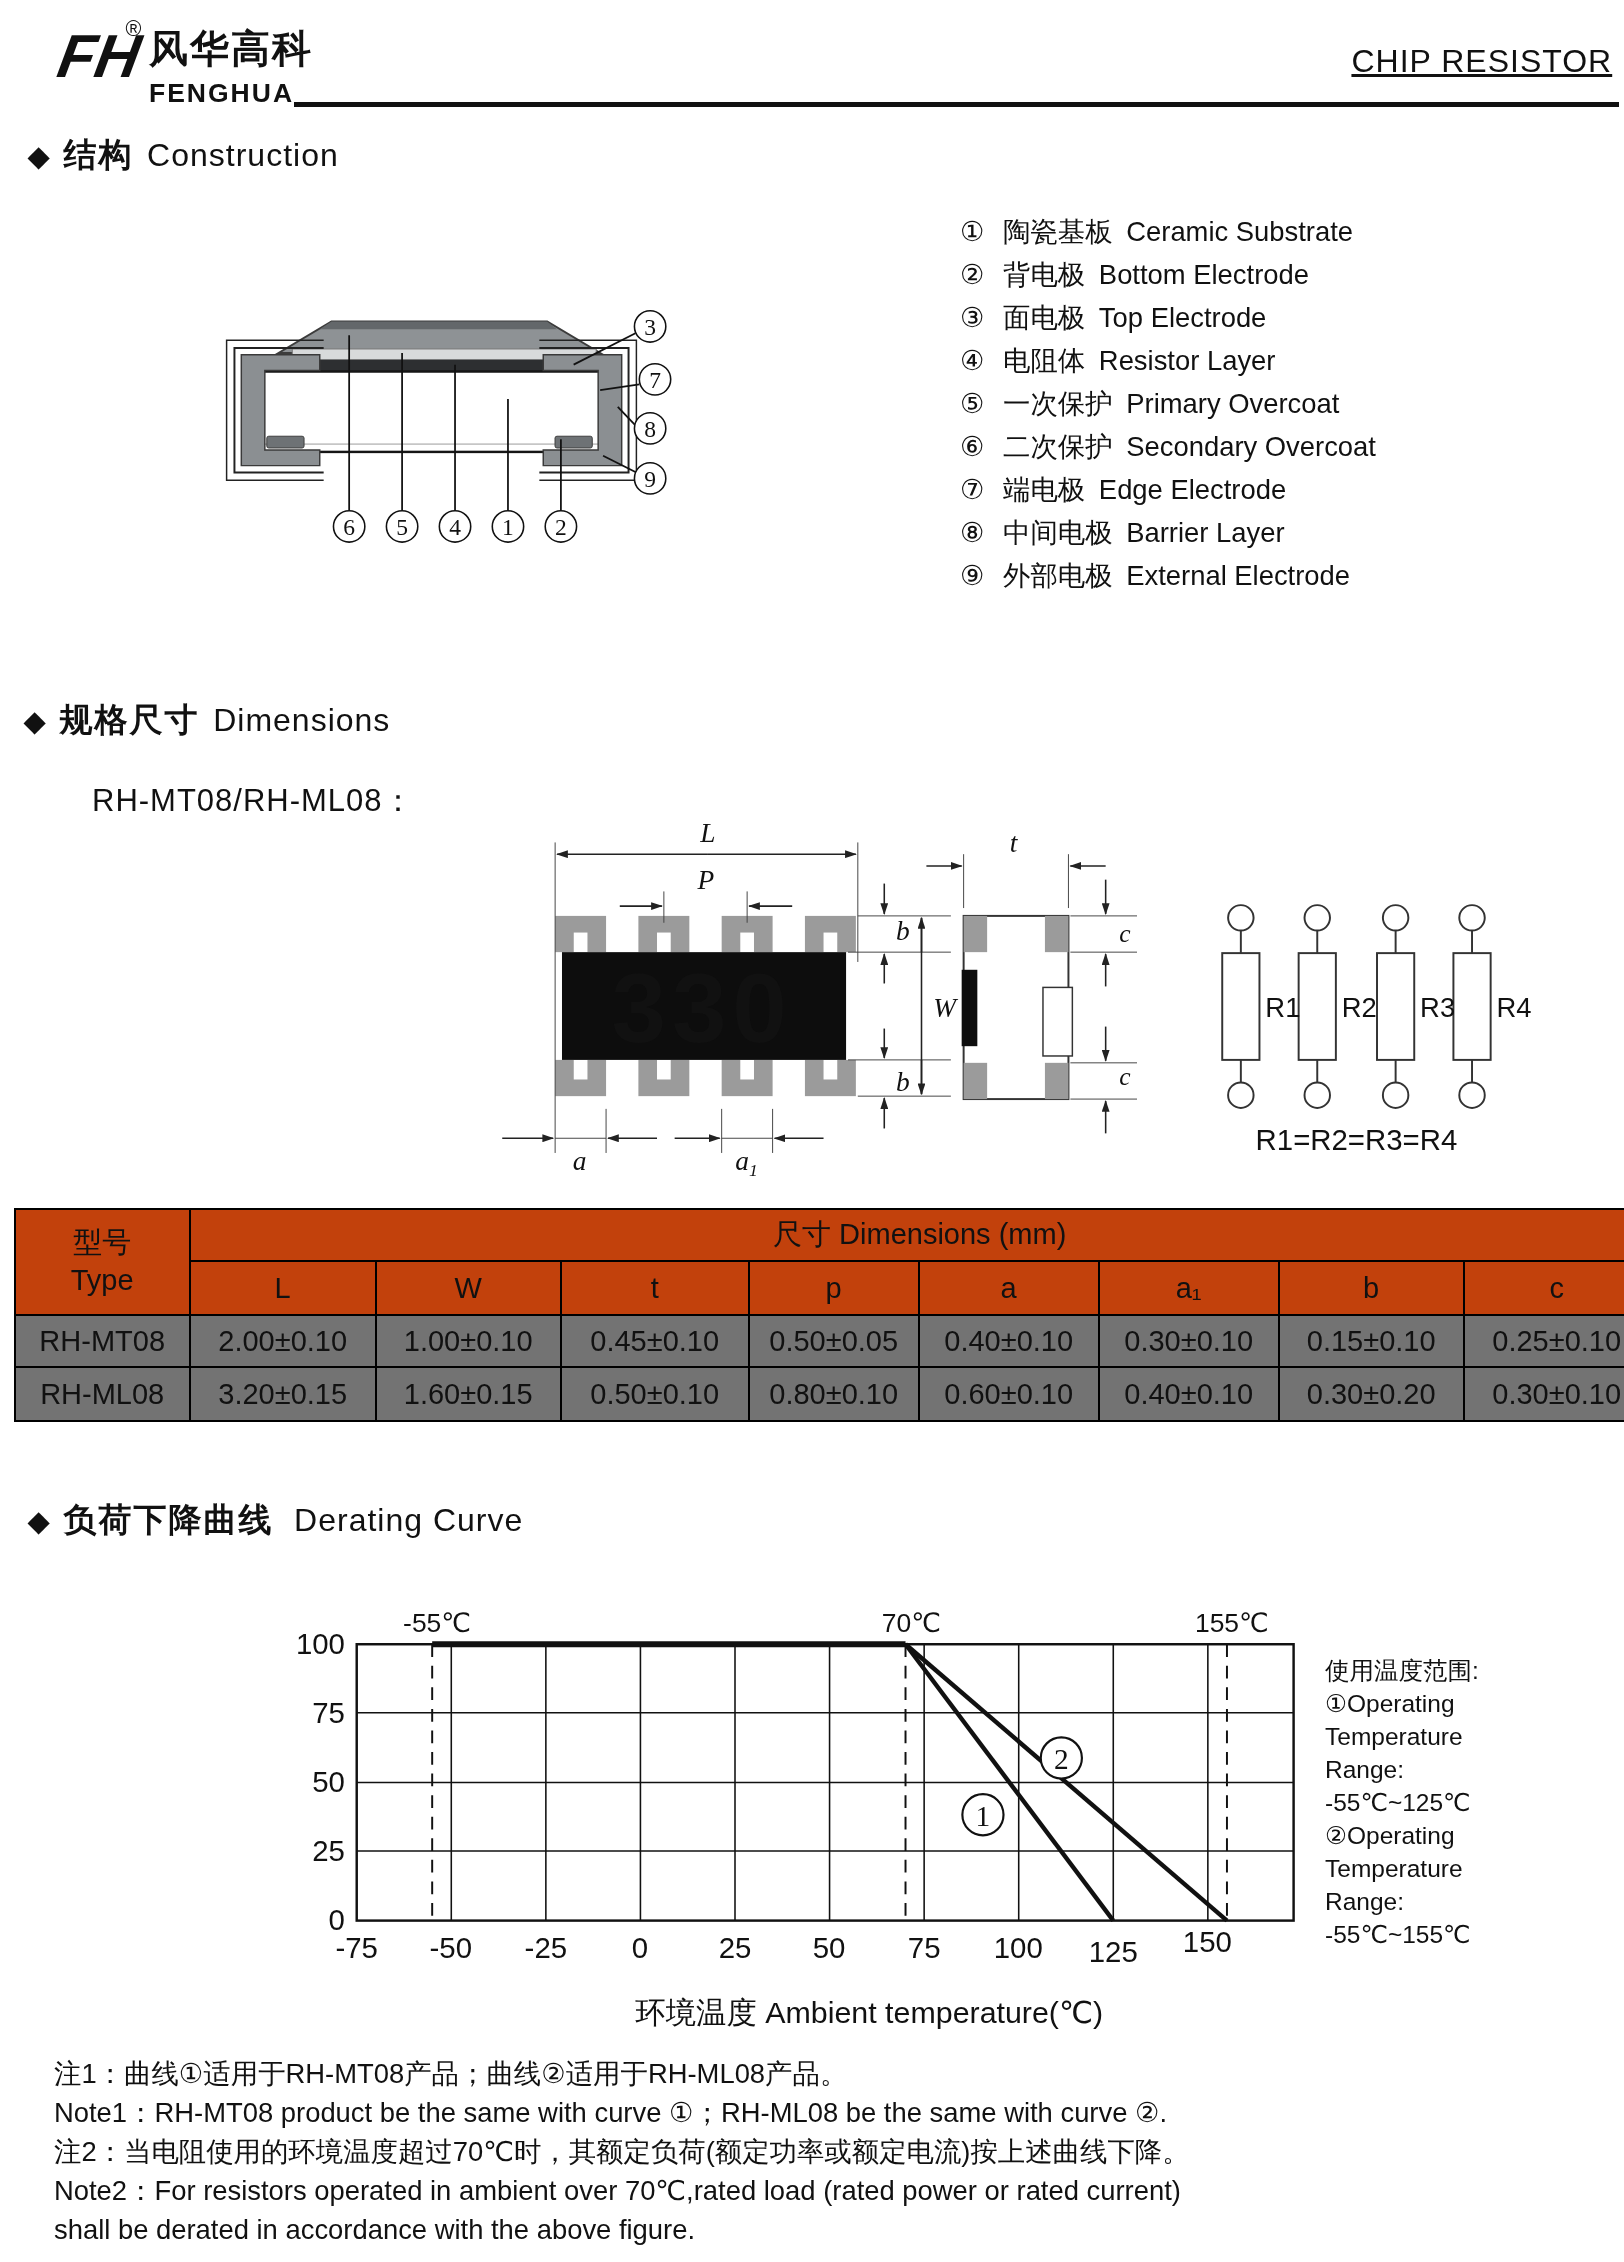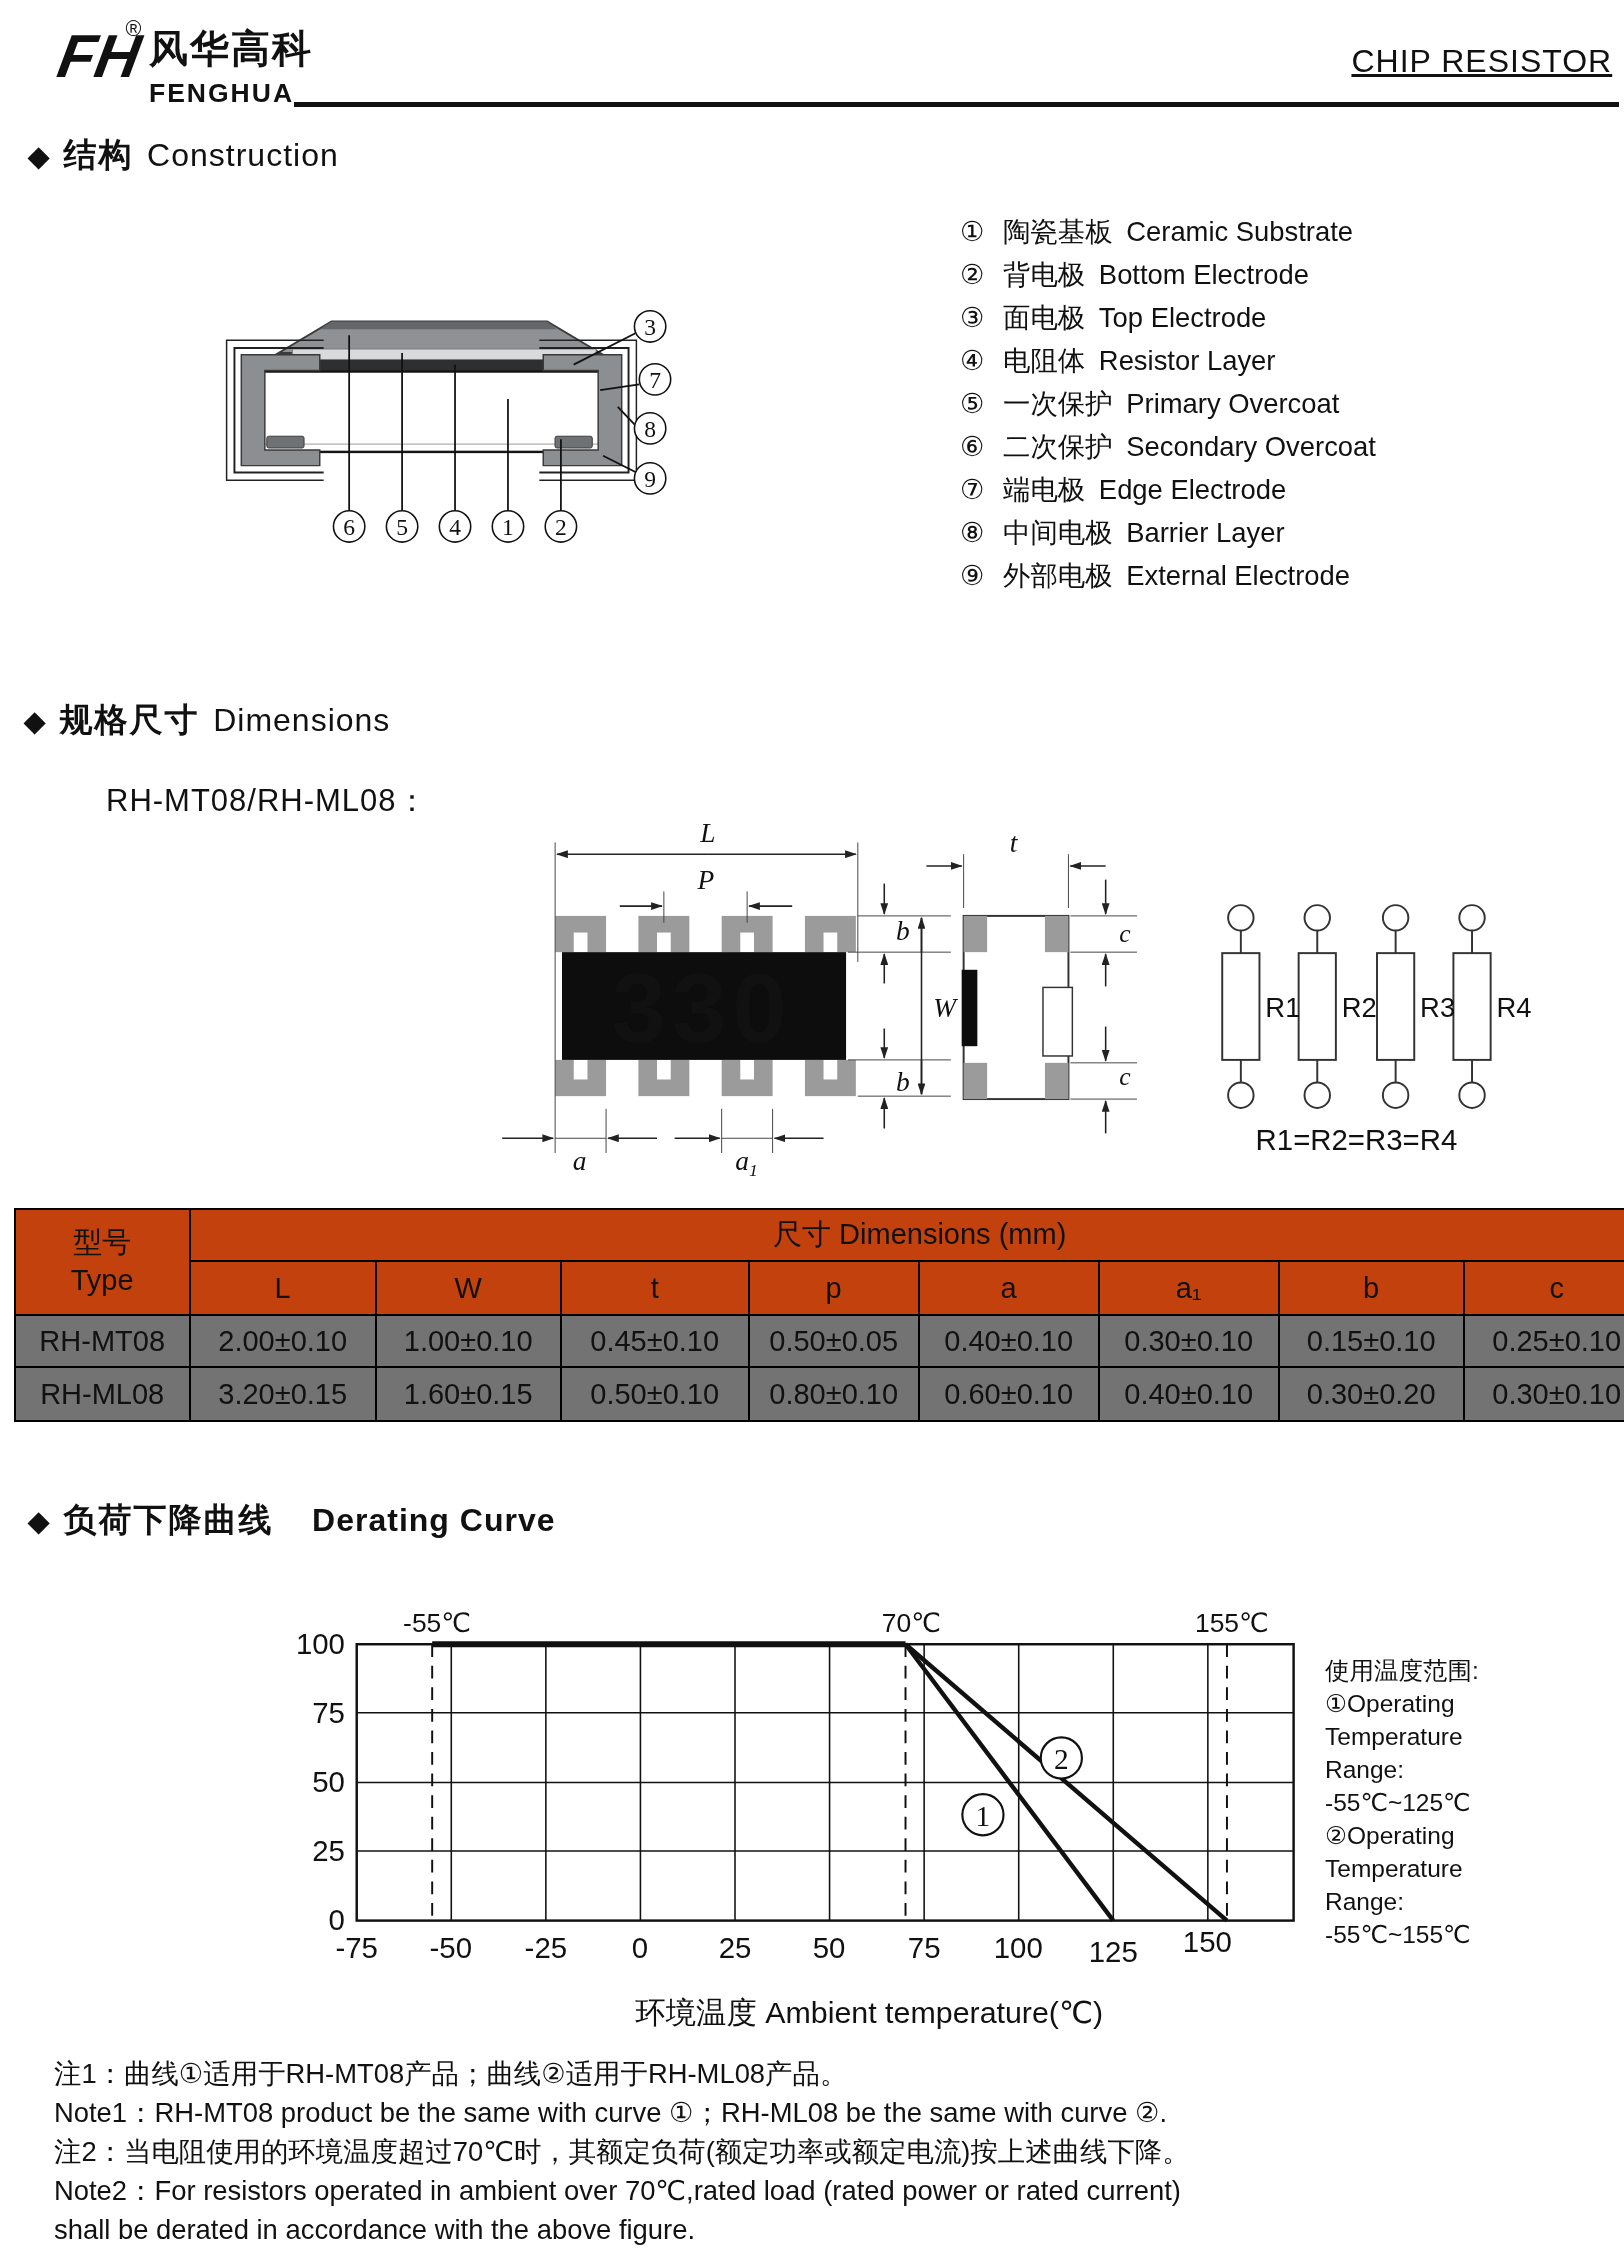--- a/index.html
+++ b/index.html
@@ -154,21 +154,21 @@
     <div><span class="num">⑦</span><span class="cn">端电极</span><span class="en">Edge Electrode</span></div>
     <div><span class="num">⑧</span><span class="cn">中间电极</span><span class="en">Barrier Layer</span></div>
     <div><span class="num">⑨</span><span class="cn">外部电极</span><span class="en">External Electrode</span></div>
   </div>
 
   <div class="abs sec-head" style="left:23.5px;top:698px;">
     <span class="diamond">◆</span>
     <span class="cn">规格尺寸</span>
     <span class="en">Dimensions</span>
   </div>
-  <div class="abs subtitle" style="left:106px;top:780px;">RH-MT08/RH-ML08：</div>
+  <div class="abs subtitle" style="left:92px;top:780px;">RH-MT08/RH-ML08：</div>
 
   <svg class="abs" style="left:363px;top:815px;" width="1261" height="384" viewBox="0 0 1287 392">
     <defs>
       <marker id="ah" markerWidth="12" markerHeight="8" refX="11" refY="4" orient="auto" markerUnits="userSpaceOnUse">
         <path d="M0,0 L12,4 L0,8 Z" fill="#222"></path>
       </marker>
     </defs>
 
     <g>
 
@@ -356,21 +356,21 @@
       <td>0.40±0.10</td>
       <td>0.30±0.20</td>
       <td>0.30±0.10</td>
     </tr>
   </tbody>
     </table>
 
   <div class="abs sec-head" style="left:27.4px;top:1498px;">
     <span class="diamond">◆</span>
     <span class="cn">负荷下降曲线</span>
-    <span class="en" style="margin-left:25px;font-weight:bold;">Derating Curve</span>
+    <span class="en" style="margin-left:7px;">Derating Curve</span>
   </div>
 
 
   <svg class="abs" style="left:294px;top:1607px;" width="1078" height="441" viewBox="0 0 1100 450">
 
     <g stroke="#111" stroke-width="1.6">
       <line x1="160.5" y1="38" x2="160.5" y2="320"></line>
         <line x1="257" y1="38" x2="257" y2="320"></line>
       <line x1="353.5" y1="38" x2="353.5" y2="320"></line>
         <line x1="450" y1="38" x2="450" y2="320"></line>

